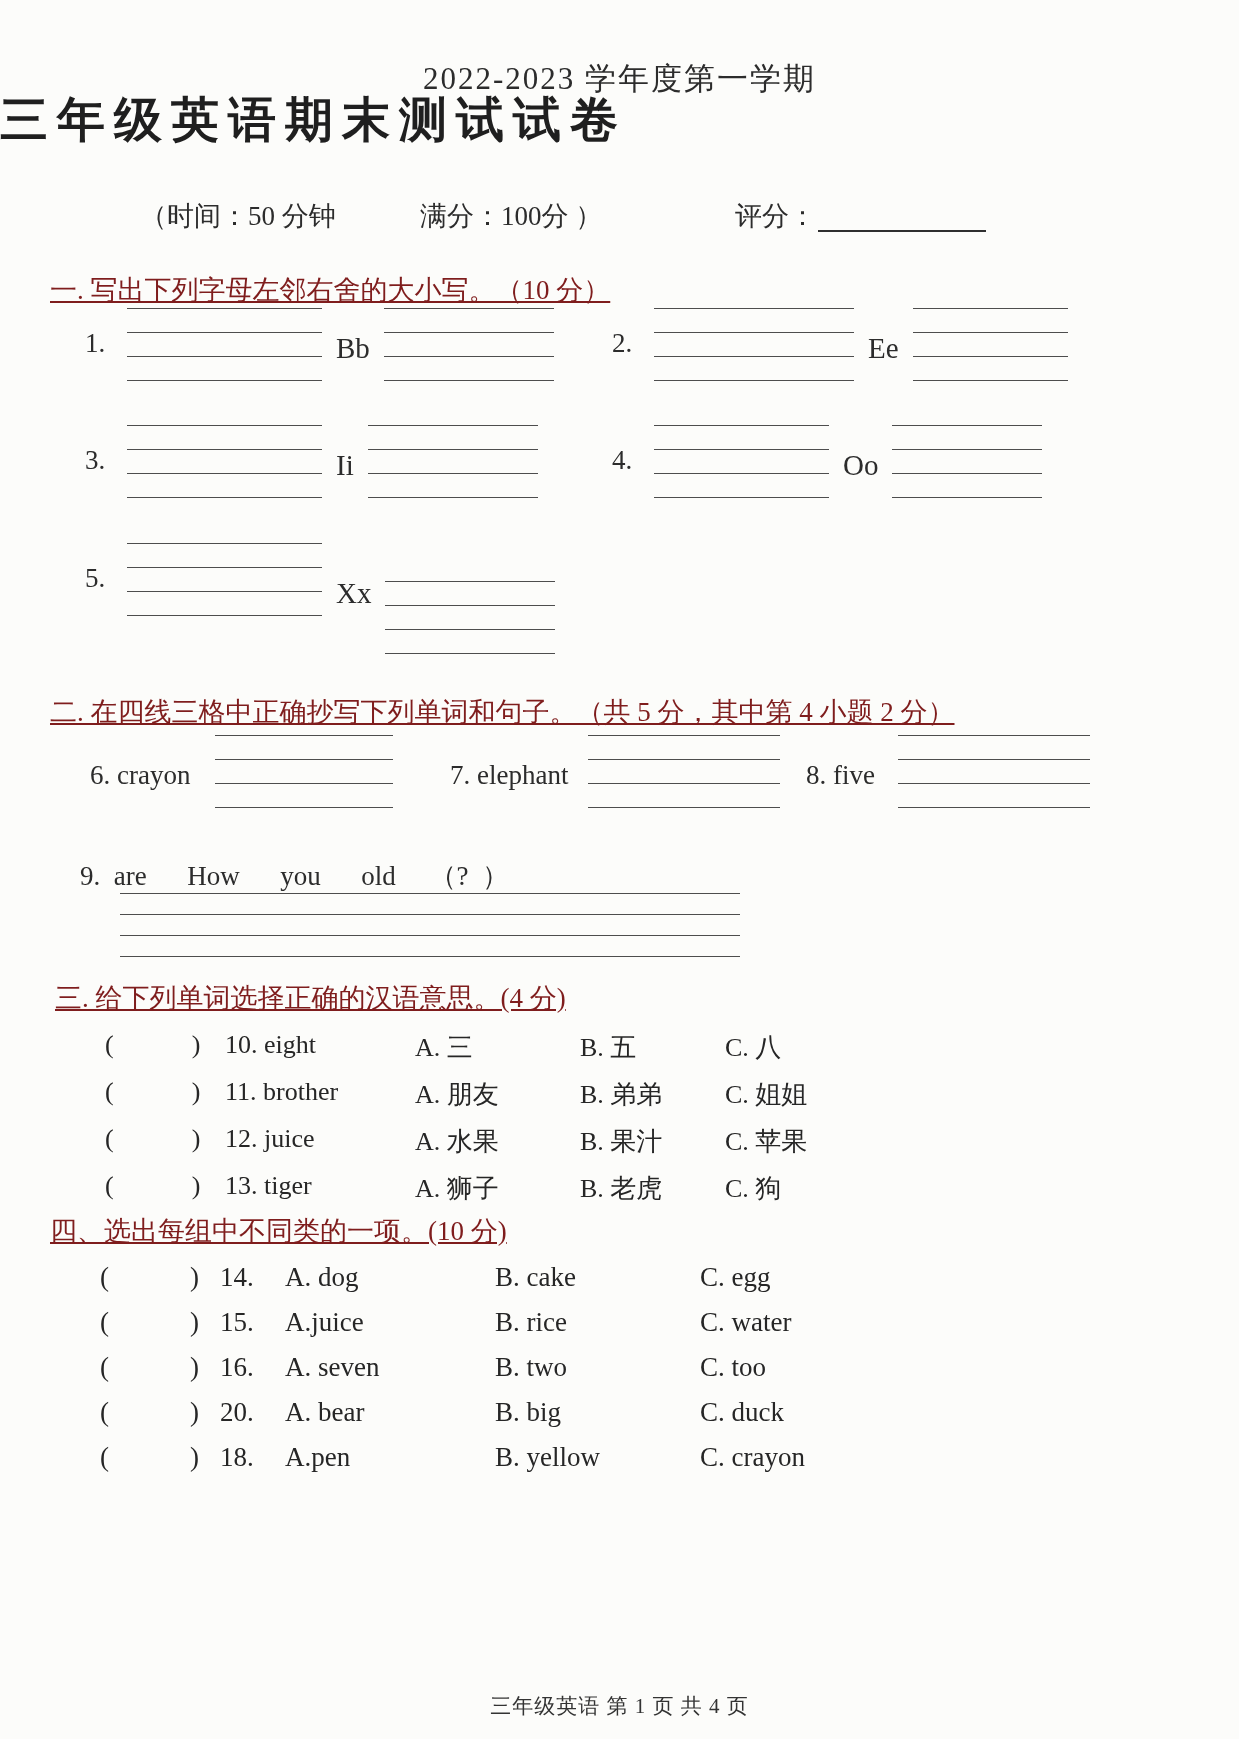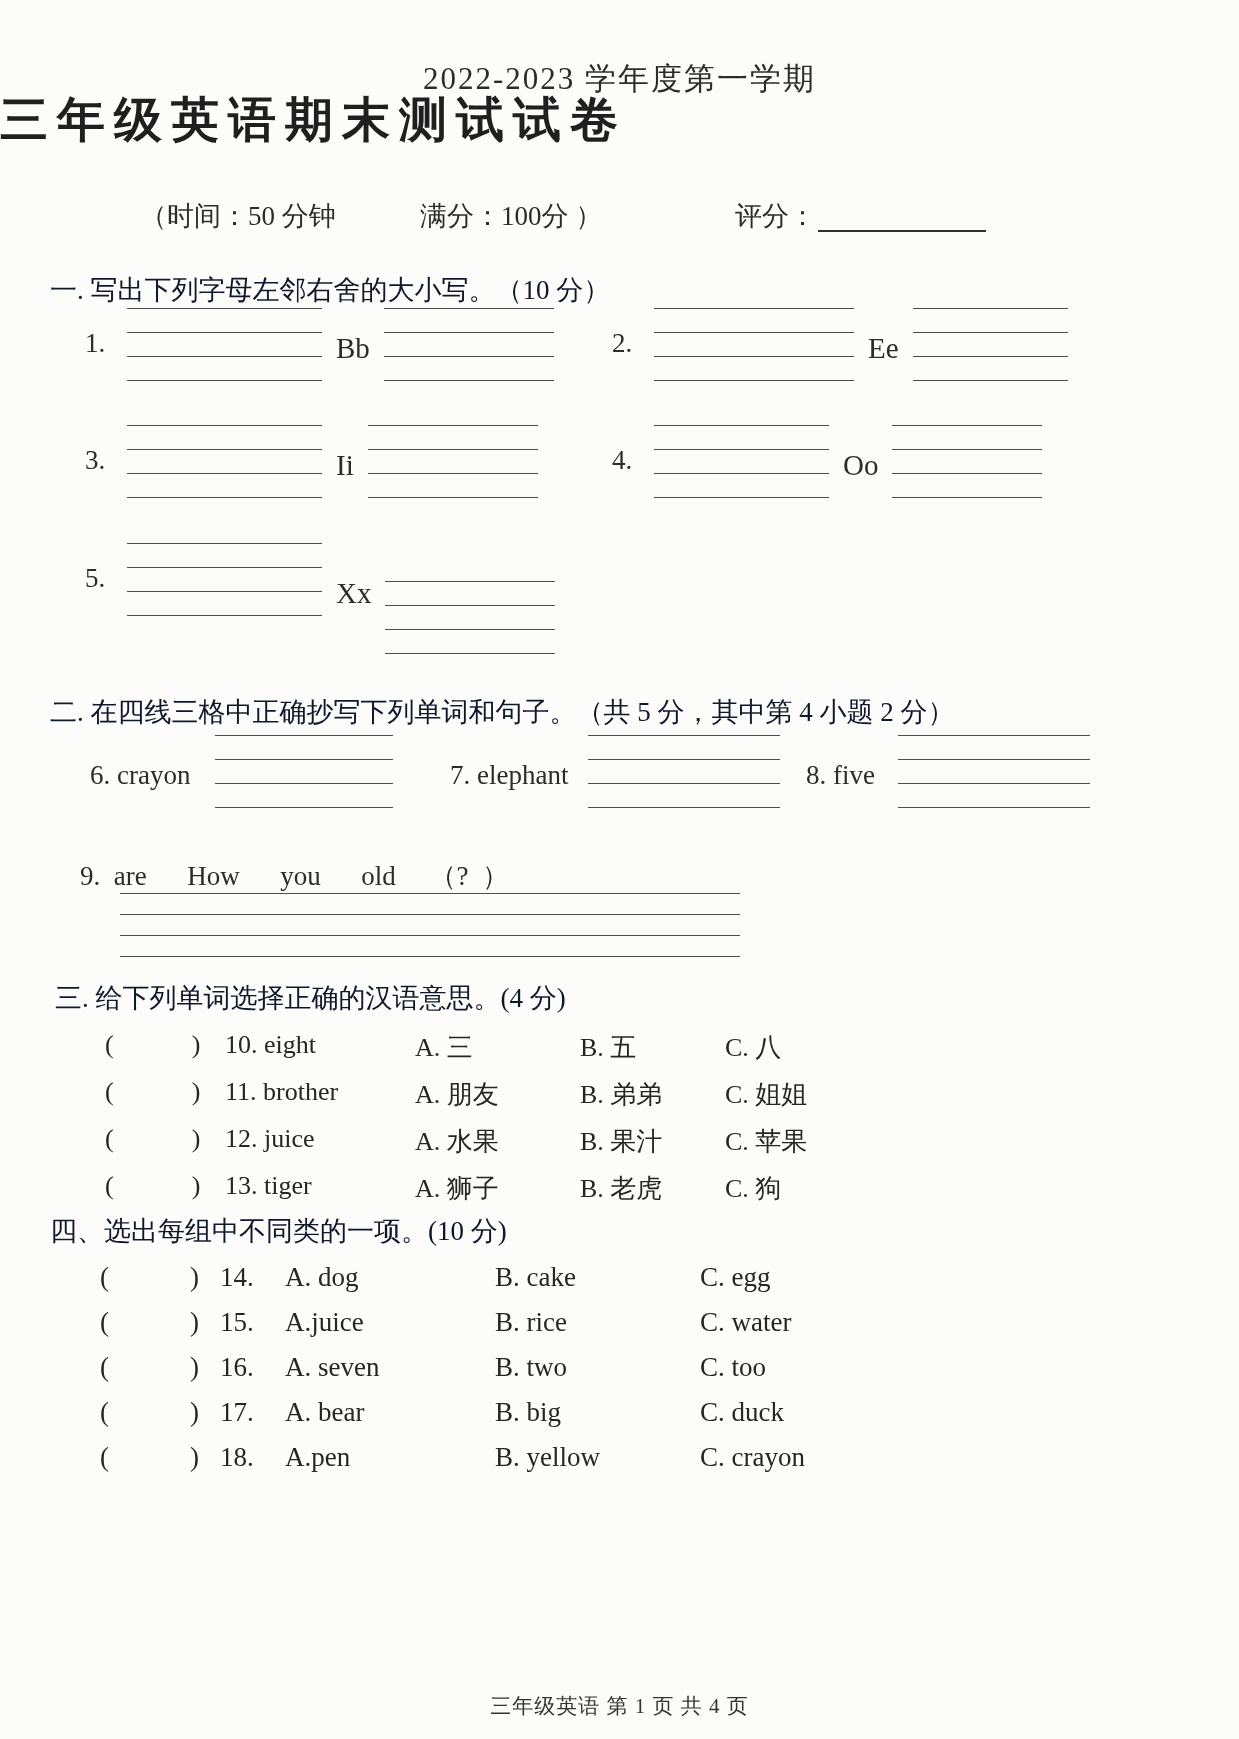--- a/index.html
+++ b/index.html
@@ -14,21 +14,21 @@
   }
   .abs { position:absolute; }
   .term { top:34px; left:0; width:100%; text-align:center; font-size:31px; letter-spacing:2px;margin-top:24px; }
   .title { top:88px; left:0; width:100%; text-align:left; font-size:48px; font-weight:bold; letter-spacing:9px; color:#1f1f1f; }
   .meta { font-size:27px; }
   .meta-time { top:198px; left:140px; }
   .meta-full { top:198px; left:420px; }
   .meta-score { top:198px; left:735px; }
   .score-line { top:200px; left:818px; width:168px; height:30px; border-bottom:2px solid #2f2f2f; }
 
-  .sec-head { font-size:27px; color:#0f172a; white-space:nowrap; }
+  .sec-head { font-size:27px; color:#7f1d1d; white-space:nowrap;text-decoration:underline; }
   .s1-head { top:272px; left:50px; }
   .s2-head { top:694px; left:50px; }
   .s3-head { top:980px; left:55px; }
   .s4-head { top:1213px; left:50px; }
 
   
   .grid4 {
     height:74px;
     background-image:repeating-linear-gradient(to bottom,#4d4d4d 0px,#4d4d4d 1.3px,transparent 1.3px,transparent 24px);
   }
@@ -170,21 +170,21 @@
     <span class="cell">B. rice</span>
     <span class="cell">C. water</span>
 
     <span class="paren">(            )</span>
     <span class="cell">16.</span>
     <span class="cell">A. seven</span>
     <span class="cell">B. two</span>
     <span class="cell">C. too</span>
 
     <span class="paren">(            )</span>
-    <span class="cell">17.</span>
+    <span class="cell">20.</span>
     <span class="cell">A. bear</span>
     <span class="cell">B. big</span>
     <span class="cell">C. duck</span>
 
     <span class="paren">(            )</span>
     <span class="cell">18.</span>
     <span class="cell">A.pen</span>
     <span class="cell">B. yellow</span>
     <span class="cell">C. crayon</span>
   </div>

